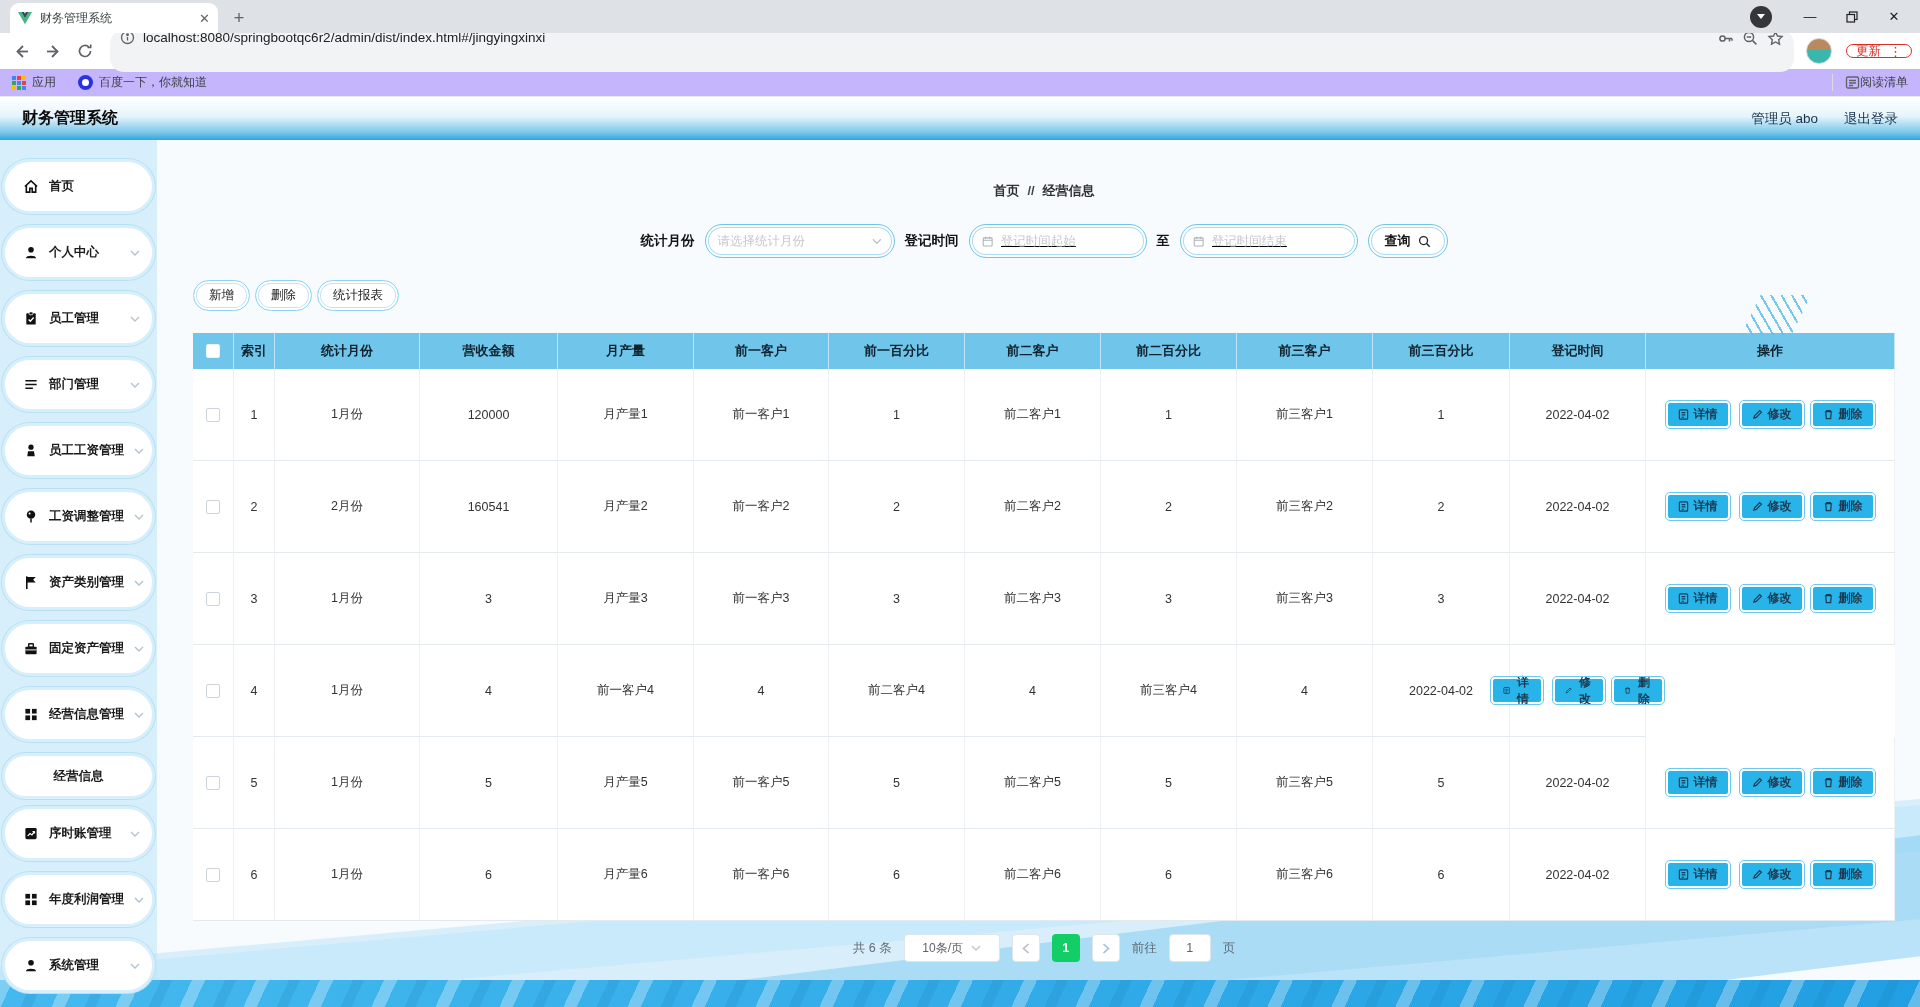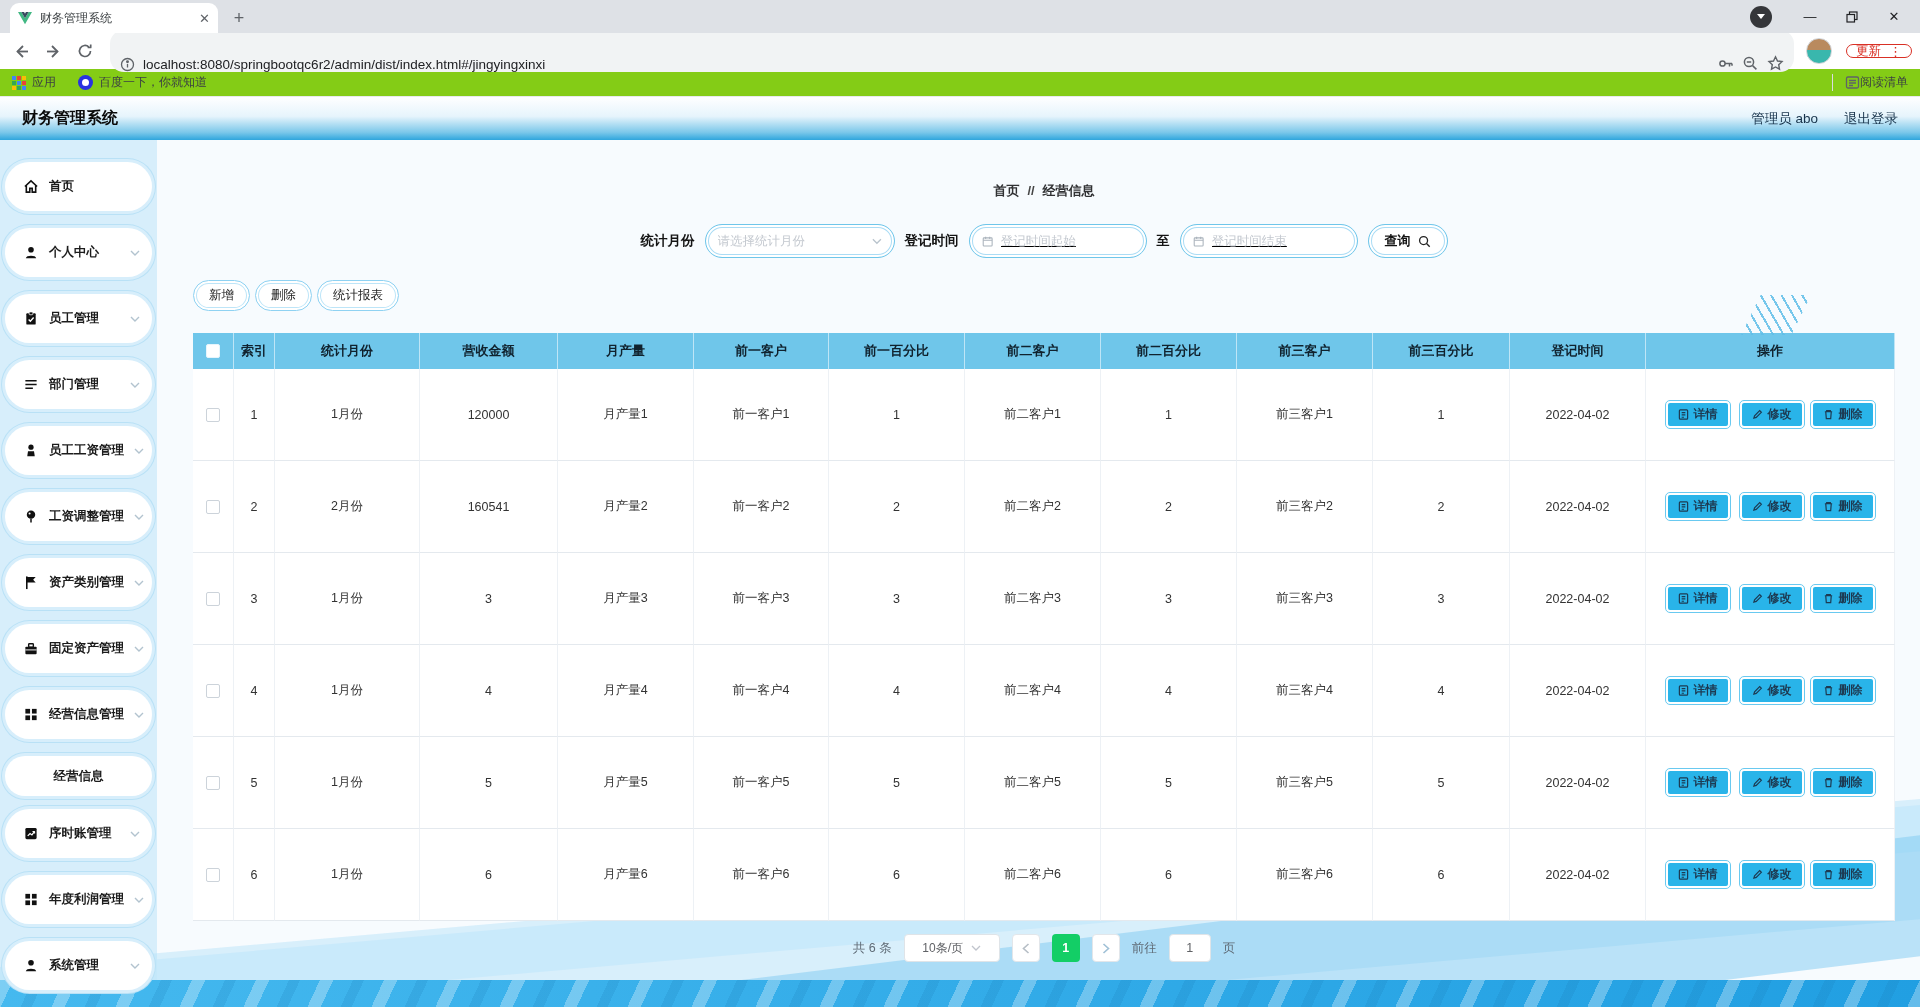--- a/index.html
+++ b/index.html
@@ -16,31 +16,31 @@
             font-size:18px; color:#5f6368; }
   .winctl { position:absolute; right:0; top:0; height:33px; display:flex; align-items:center; gap:2px; padding-right:6px; }
   .media-circle { width:22px; height:22px; border-radius:50%; background:#35363a; display:flex; align-items:center;
                   justify-content:center; margin-right:16px; }
   .media-circle .tri { width:0; height:0; border-left:4px solid transparent; border-right:4px solid transparent;
                   border-top:5px solid #fff; }
   .wbtn { width:40px; height:28px; display:flex; align-items:center; justify-content:center; color:#202124; font-size:13px; }
 
   .toolbar { height:36px; background:#fff; display:flex; align-items:center; padding:0 8px; gap:6px; }
   .navic { width:26px; height:26px; display:flex; align-items:center; justify-content:center; }
-  .omnibox { flex:1; height:42px; background:#f1f3f4; border-radius:14px; display:flex; align-items:flex-end;
+  .omnibox { flex:1; height:42px; background:#f1f3f4; border-radius:14px; display:flex; align-items:flex-start;
              padding:0 10px; gap:8px; margin:0 6px; }
   .url { font-size:13.5px; color:#202124; flex:1; white-space:nowrap; overflow:hidden; }
   .avatar { width:26px; height:26px; border-radius:50%;
             background:linear-gradient(180deg,#b98a5e 0 45%,#39b7ad 45% 100%); border:1px solid #d0d4d9; }
   .update-pill { height:14px; border:1px solid #d93025; border-radius:13px; display:flex; align-items:center;
                  gap:8px; padding:0 9px; margin-left:8px; }
   .update-txt { color:#d93025; font-size:12.5px; }
   .kebab { color:#d93025; font-size:13px; letter-spacing:0; }
 
-  .bmbar { height:28px; background:#84cc16; border-bottom:1px solid #e8eaed; display:flex; align-items:center;
+  .bmbar { height:28px; background:#c4b5fd; border-bottom:1px solid #e8eaed; display:flex; align-items:center;
            padding:0 12px; gap:8px; }
   .bm-item { display:flex; align-items:center; gap:6px; font-size:12px; color:#3c4043; margin-right:14px; }
   .apps-grid { display:grid; grid-template-columns:repeat(3,4px); grid-gap:1px; }
   .apps-grid i { width:4px; height:4px; display:block; }
   .baidu { width:15px; height:15px; border-radius:50%; background:#2932e1; position:relative; }
   .baidu::after { content:""; position:absolute; left:4px; top:4px; width:7px; height:7px; border-radius:50%;
                   background:#fff; }
   .bm-right { margin-left:auto; display:flex; align-items:center; font-size:12px; color:#3c4043;
               border-left:1px solid #dadce0; padding-left:12px; }
 
@@ -587,21 +587,20 @@
         </div>
       </div>
 
       <div class="grid grow">
         <div class="gcell">
             <span class="cb"></span>
           </div>
         <div class="gcell">4</div>
         <div class="gcell">1月份</div>
         <div class="gcell">4</div>
-        <div class="gcell">月产量4</div>
         <div class="gcell">前一客户4</div>
         <div class="gcell">4</div>
         <div class="gcell">前二客户4</div>
         <div class="gcell">4</div>
         <div class="gcell">前三客户4</div>
         <div class="gcell">4</div>
         <div class="gcell">2022-04-02</div>
         <div class="gcell ops">
           <div class="oprow">
             <button class="act">

